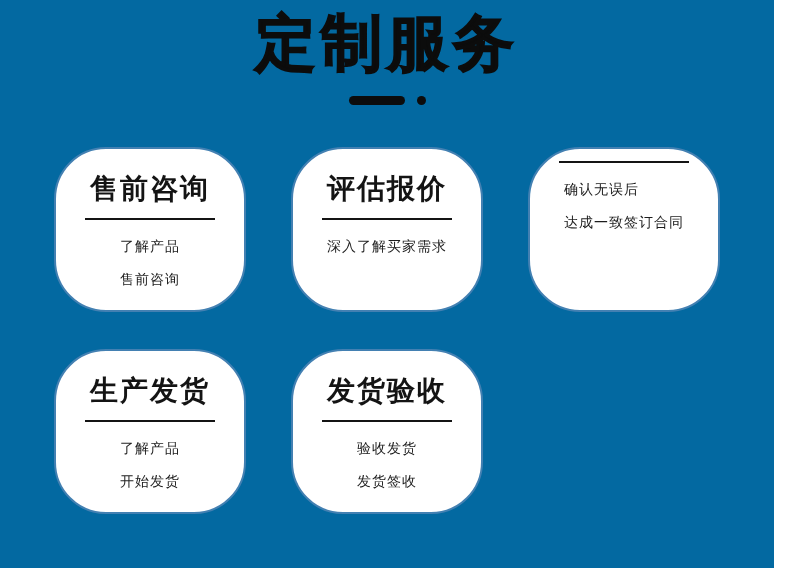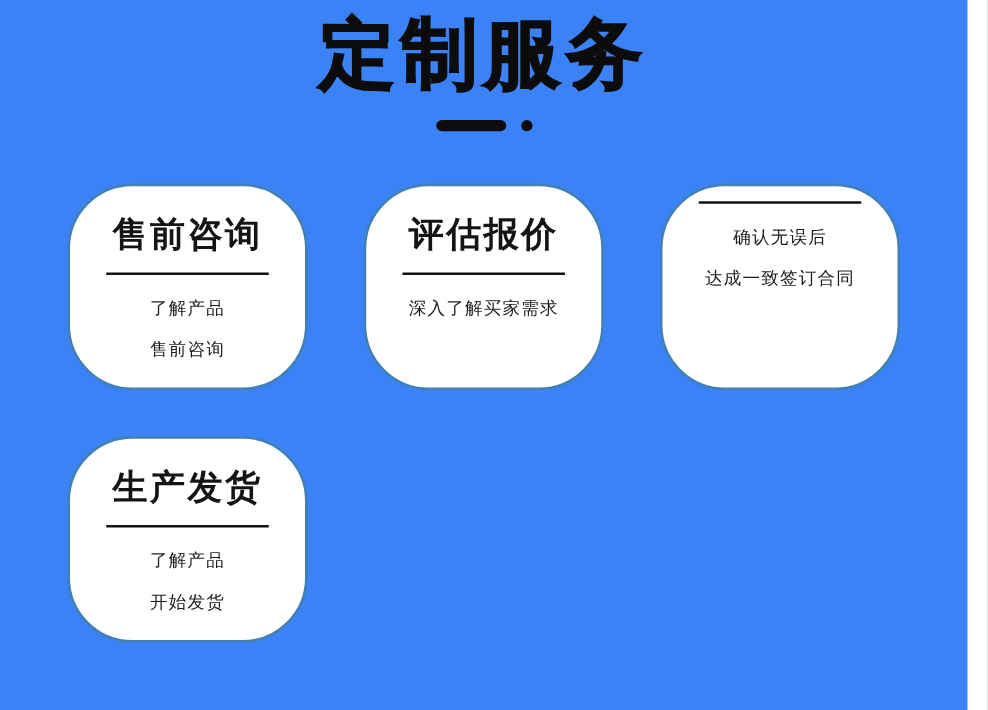--- a/index.html
+++ b/index.html
@@ -8,21 +8,21 @@
     width: 790px;
     height: 568px;
     font-family: "Liberation Sans", "DejaVu Sans", sans-serif;
     color: #111111;
     overflow: hidden;
   }
   .banner {
     width: 774px;
     height: 568px;
     position: relative;
-    background: #3b82f6;
+    background: #0369a1;
   }
   
   .header {
     text-align: center;
     padding-top: 8px;
   }
   .page-title {
     font-family: "Liberation Sans", "DejaVu Sans", sans-serif;
     font-size: 61px;
     font-weight: 900;
@@ -60,21 +60,21 @@
     justify-content: center;
   }
   .card {
     height: 165px;
     border: 2px solid #4380b2;
     border-radius: 52px;
     background: #ffffff;
     display: flex;
     flex-direction: column;
     align-items: center;
-    text-align: center;
+    text-align: left;
     overflow: hidden;
   }
   .card-title {
     margin-top: 23px;
     font-family: "Liberation Serif", "DejaVu Serif", serif;
     font-size: 28px;
     font-weight: 700;
     letter-spacing: 2px;
     color: #141414;
     line-height: 34px;
@@ -138,15 +138,23 @@
 
     <div class="card">
       <div class="card-title">生产发货</div>
       <div class="card-divider"></div>
       <div class="card-lines">
         <div class="card-line">了解产品</div>
         <div class="card-line">开始发货</div>
       </div>
     </div>
 
+    <div class="card">
+      <div class="card-title">发货验收</div>
+      <div class="card-divider"></div>
+      <div class="card-lines">
+        <div class="card-line">验收发货</div>
+        <div class="card-line">发货签收</div>
+      </div>
+    </div>
 
   </div>
 </div>
 
 </body></html>

